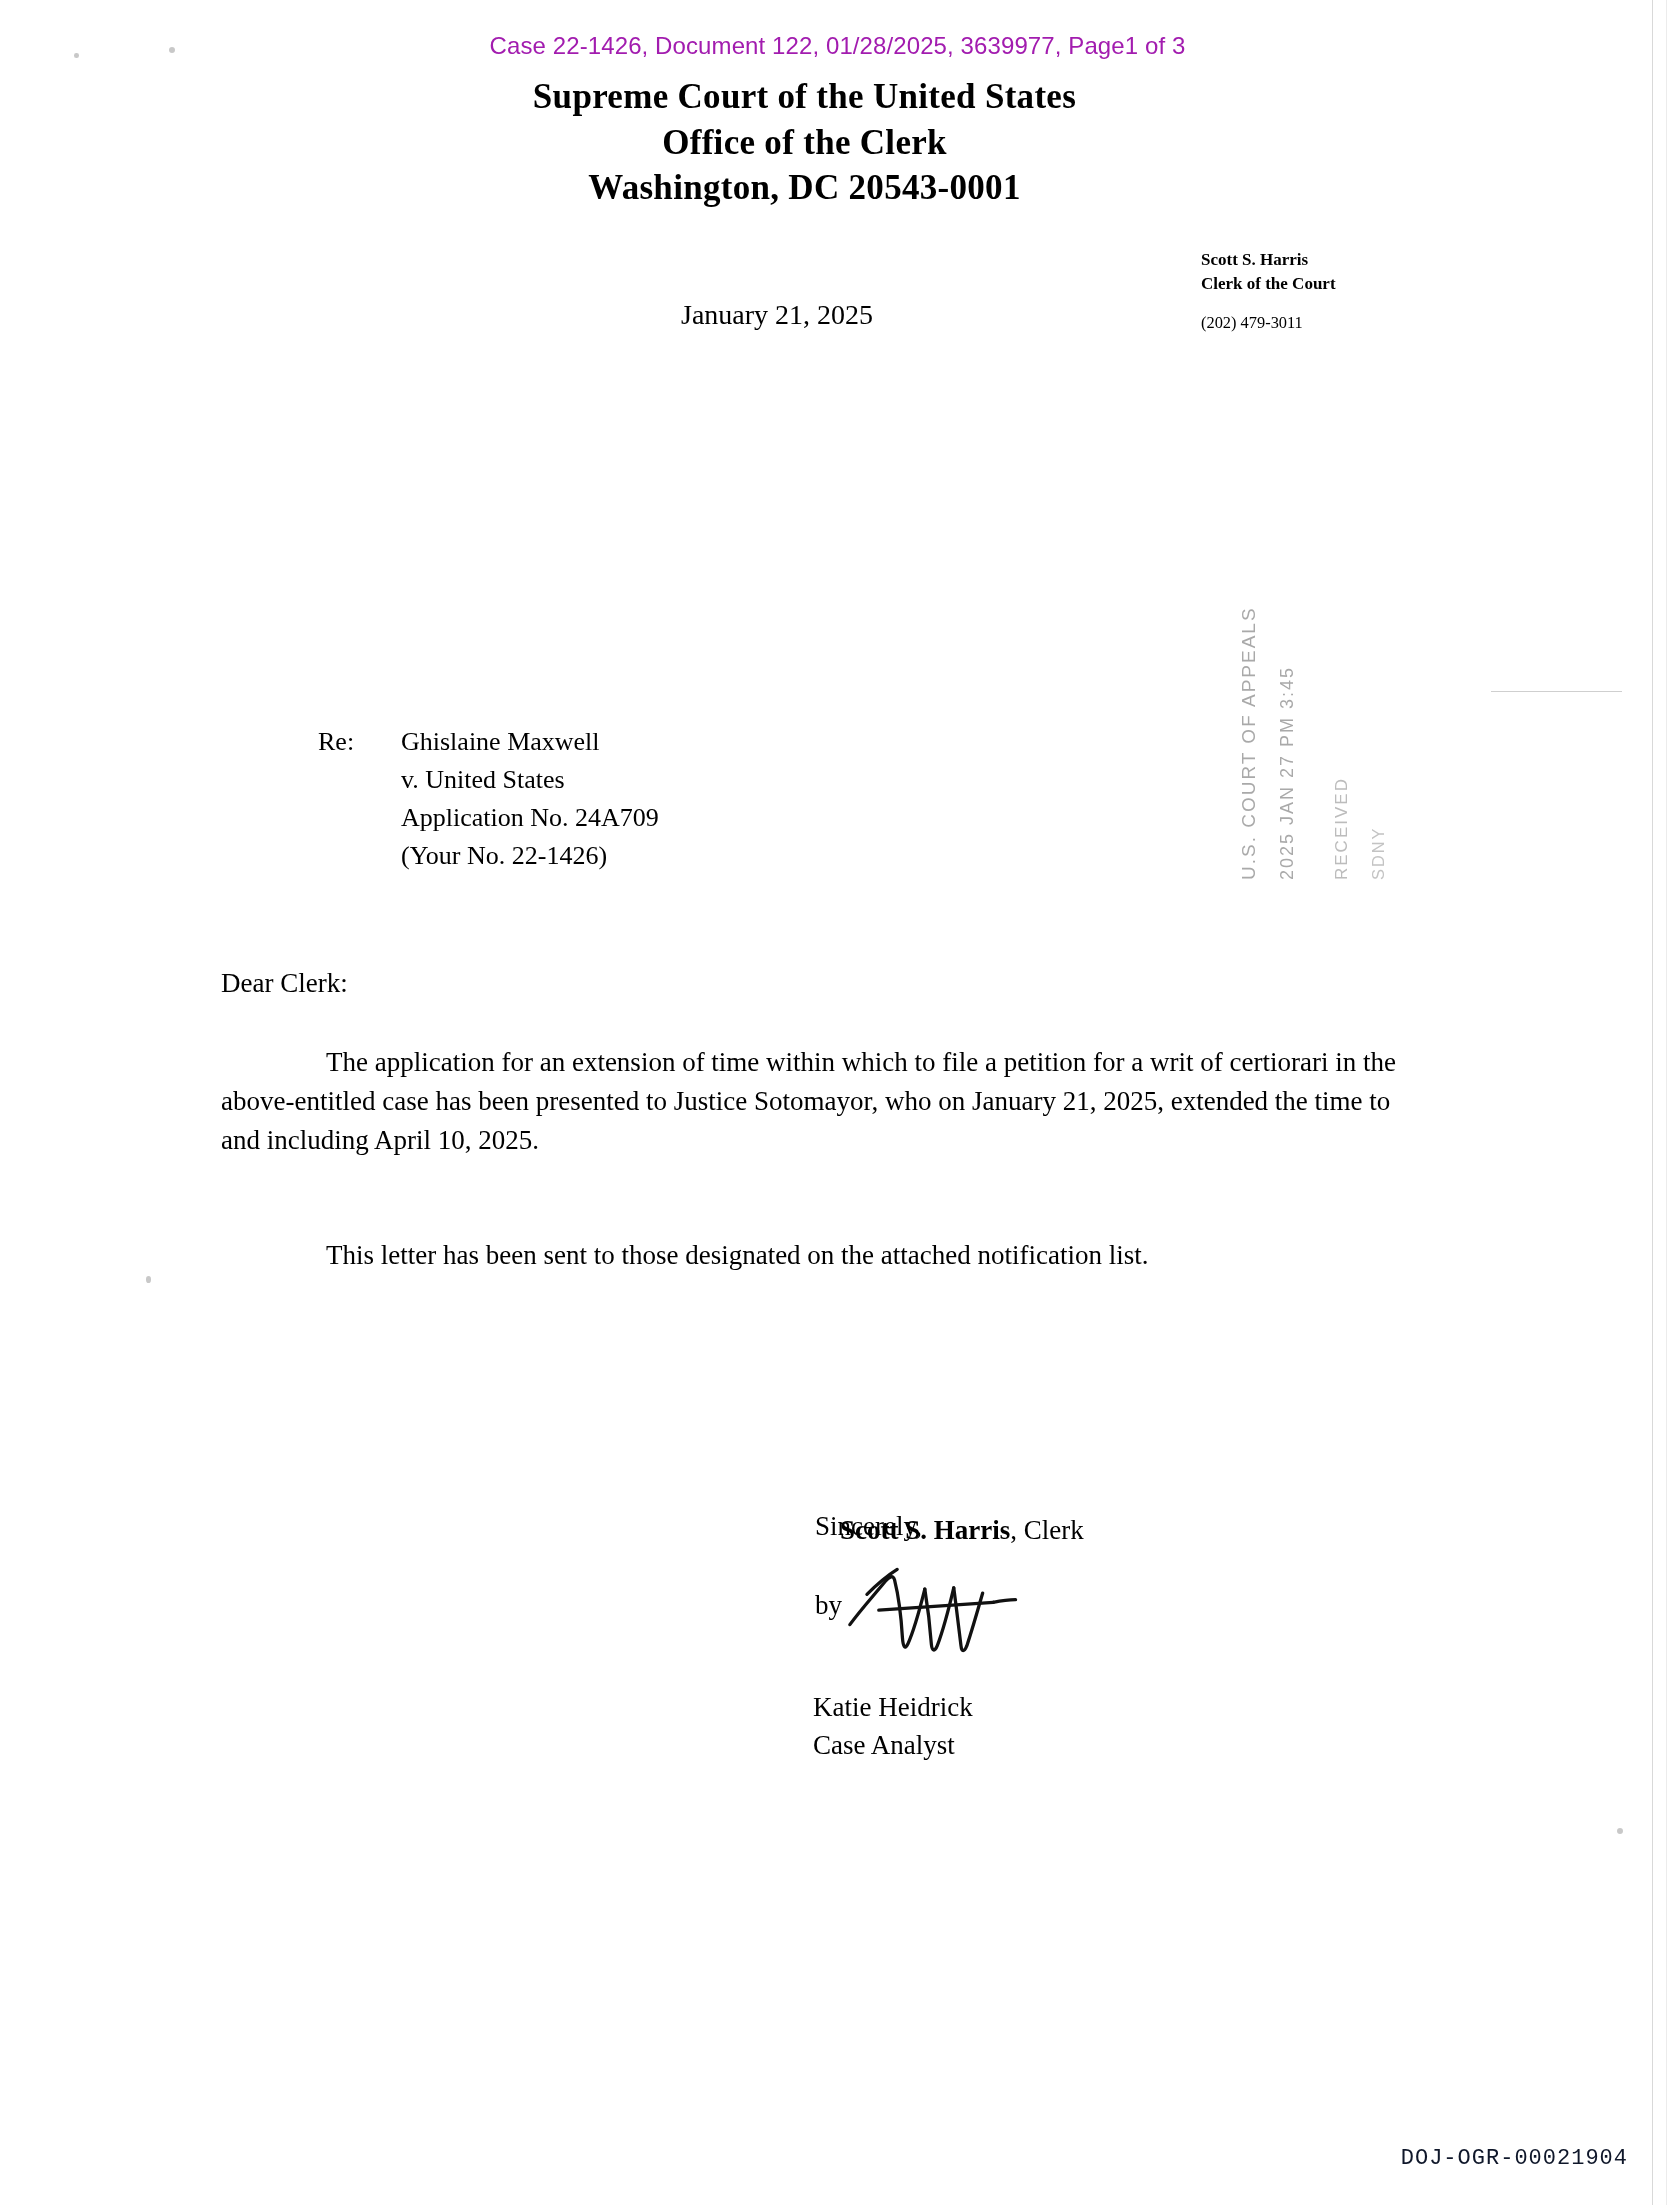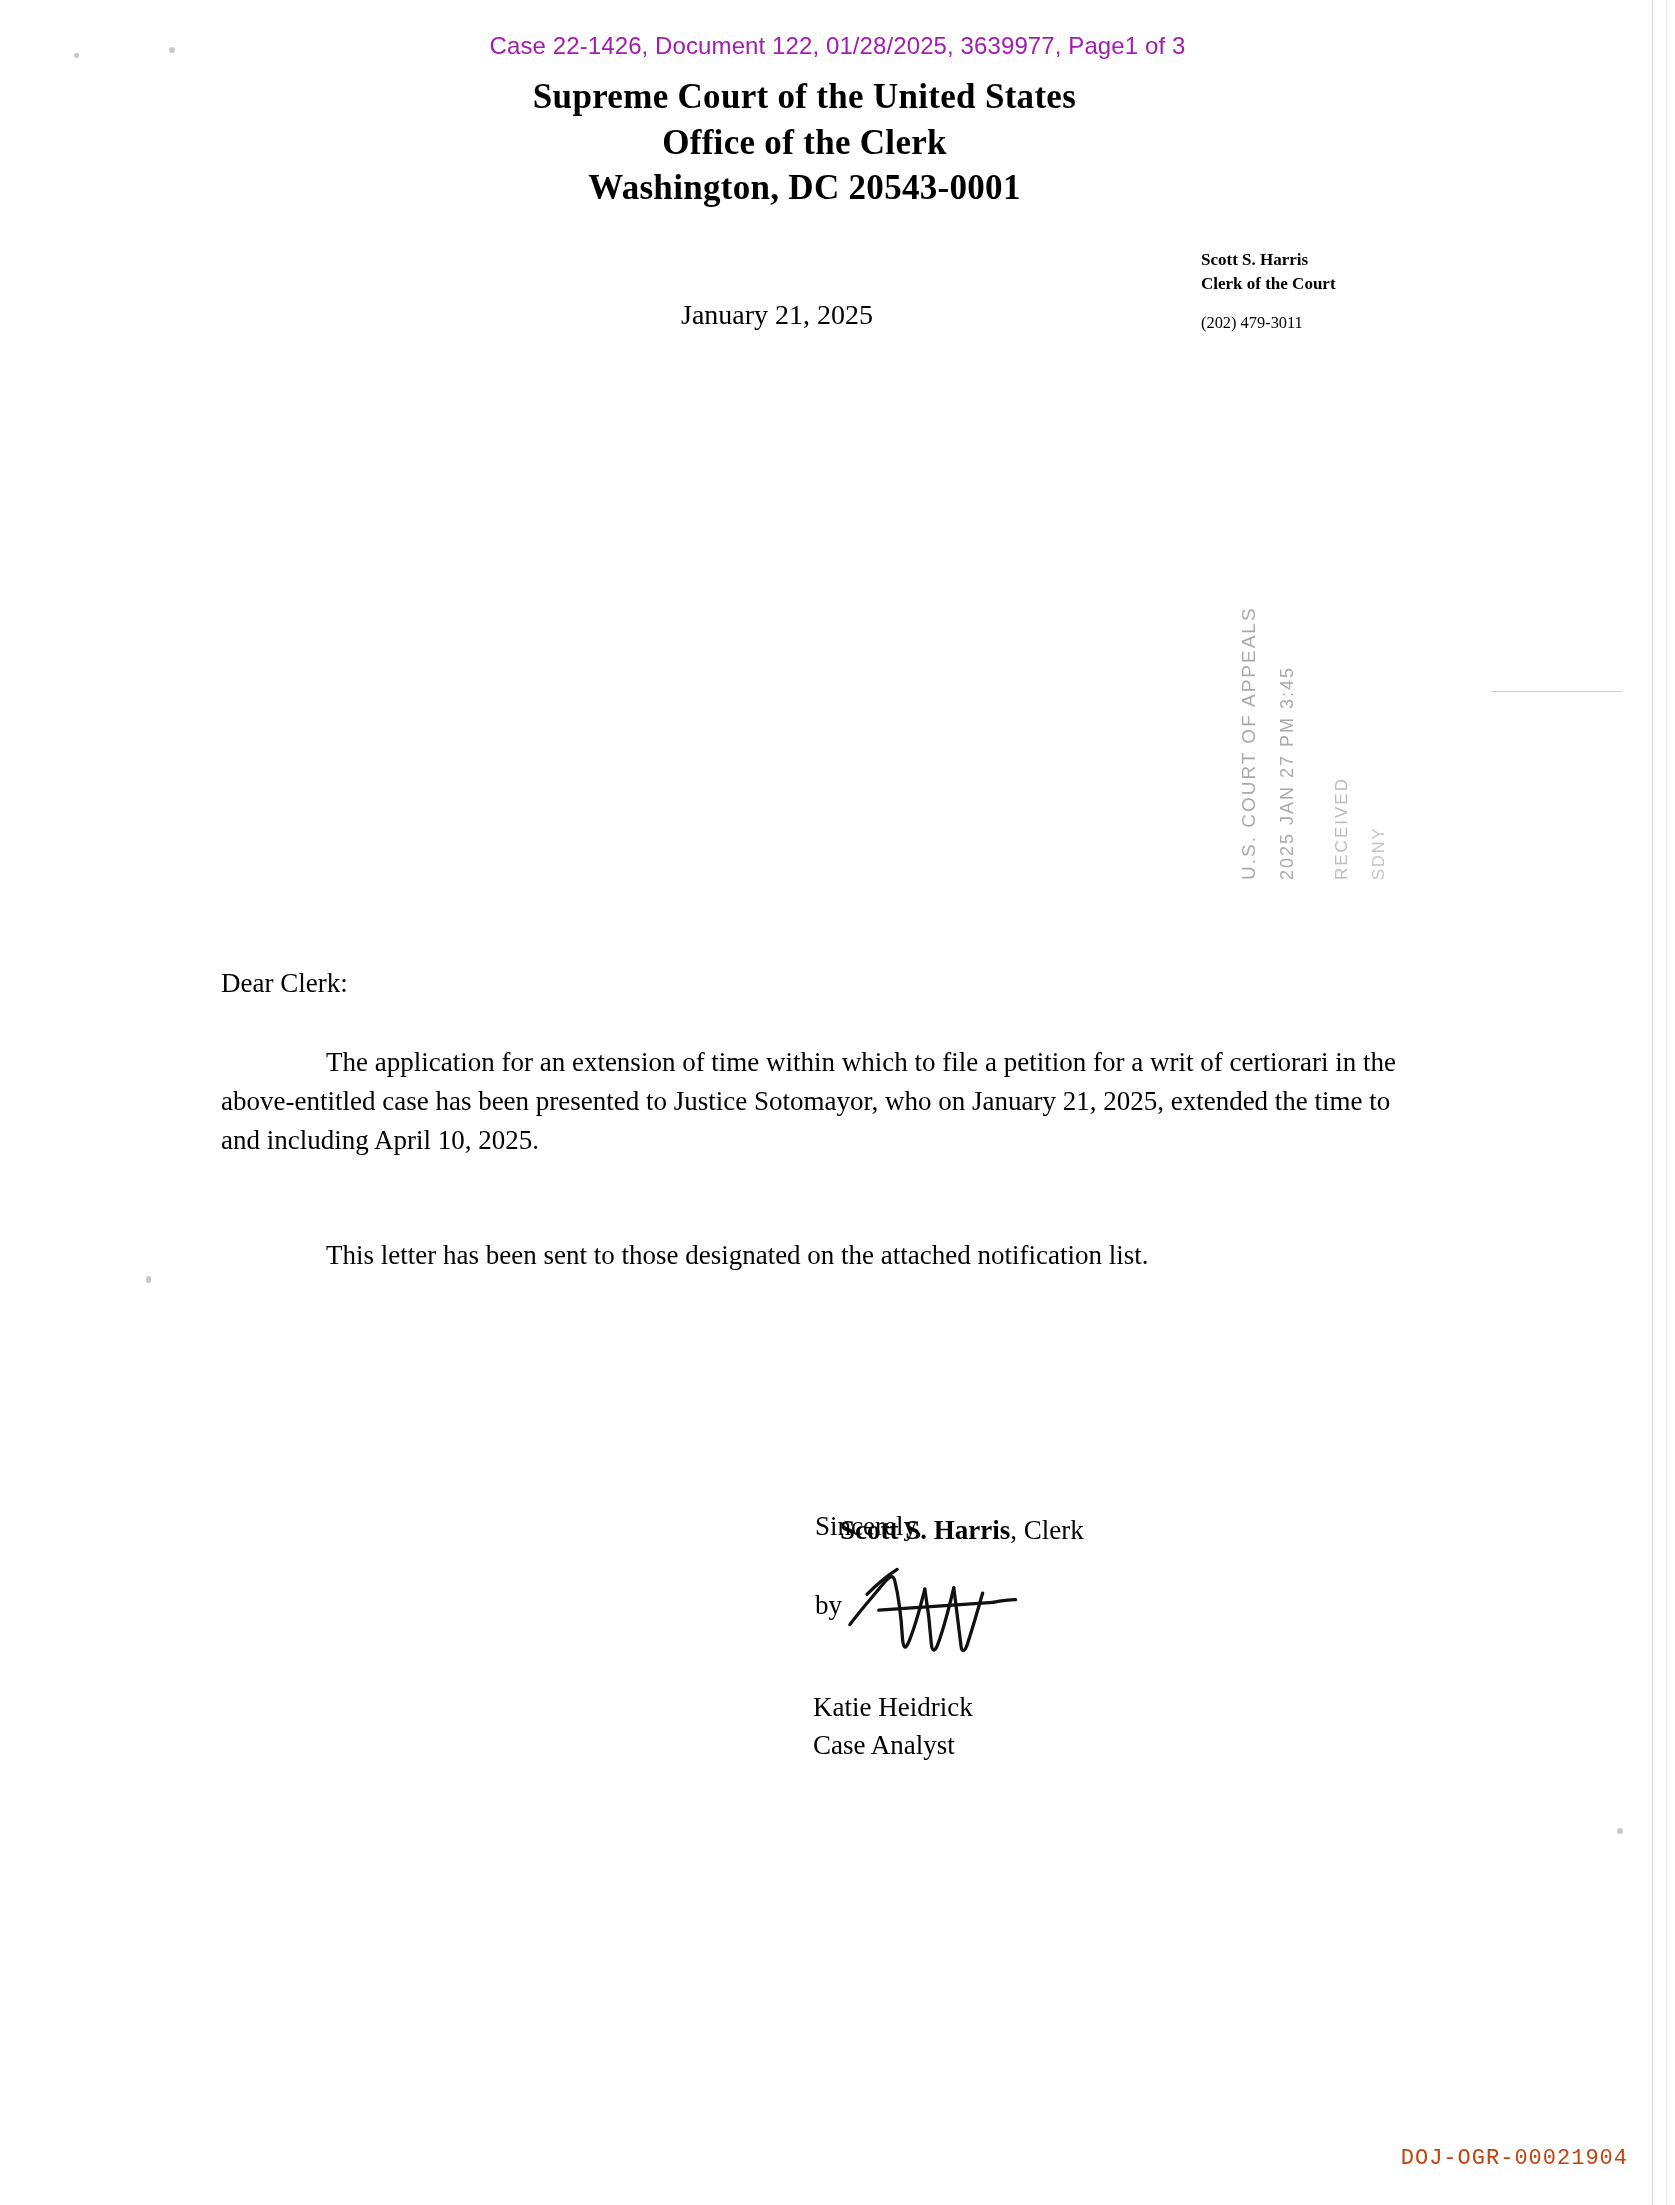--- a/index.html
+++ b/index.html
@@ -206,21 +206,21 @@
     background: #cfcfcf;
   }
   
   .bates {
     position: absolute;
     bottom: 34px;
     right: 47px;
     font-family: "Liberation Mono", monospace;
     font-size: 22px;
     letter-spacing: 1px;
-    color: #c2410c;
+    color: #0f172a;
   }
 </style>
 </head>
 <body>
 
 <div class="page">
 
   <div class="edge-line"></div>
   <div class="edge-line2"></div>
 
@@ -239,20 +239,29 @@
 
   <div class="clerk-block">
     <div>Scott S. Harris</div>
     <div>Clerk of the Court</div>
     <div class="phone">(202) 479-3011</div>
   </div>
 
   <div class="date-line">January 21, 2025</div>
 
 
+  <div class="re-block">
+    <span class="re-label">Re:</span>
+    <div class="re-lines">
+      <div>Ghislaine Maxwell</div>
+      <div>v. United States</div>
+      <div>Application No. 24A709</div>
+      <div>(Your No. 22-1426)</div>
+    </div>
+  </div>
 
   <div class="recv-stamp">
     <div class="col c1">U.S. COURT OF APPEALS</div>
     <div class="col c2">2025 JAN 27  PM 3:45</div>
     <div class="col c3">RECEIVED</div>
     <div class="col c4">SDNY</div>
   </div>
   <div class="faint-dash"></div>
 
   <div class="salutation">Dear Clerk:</div>

